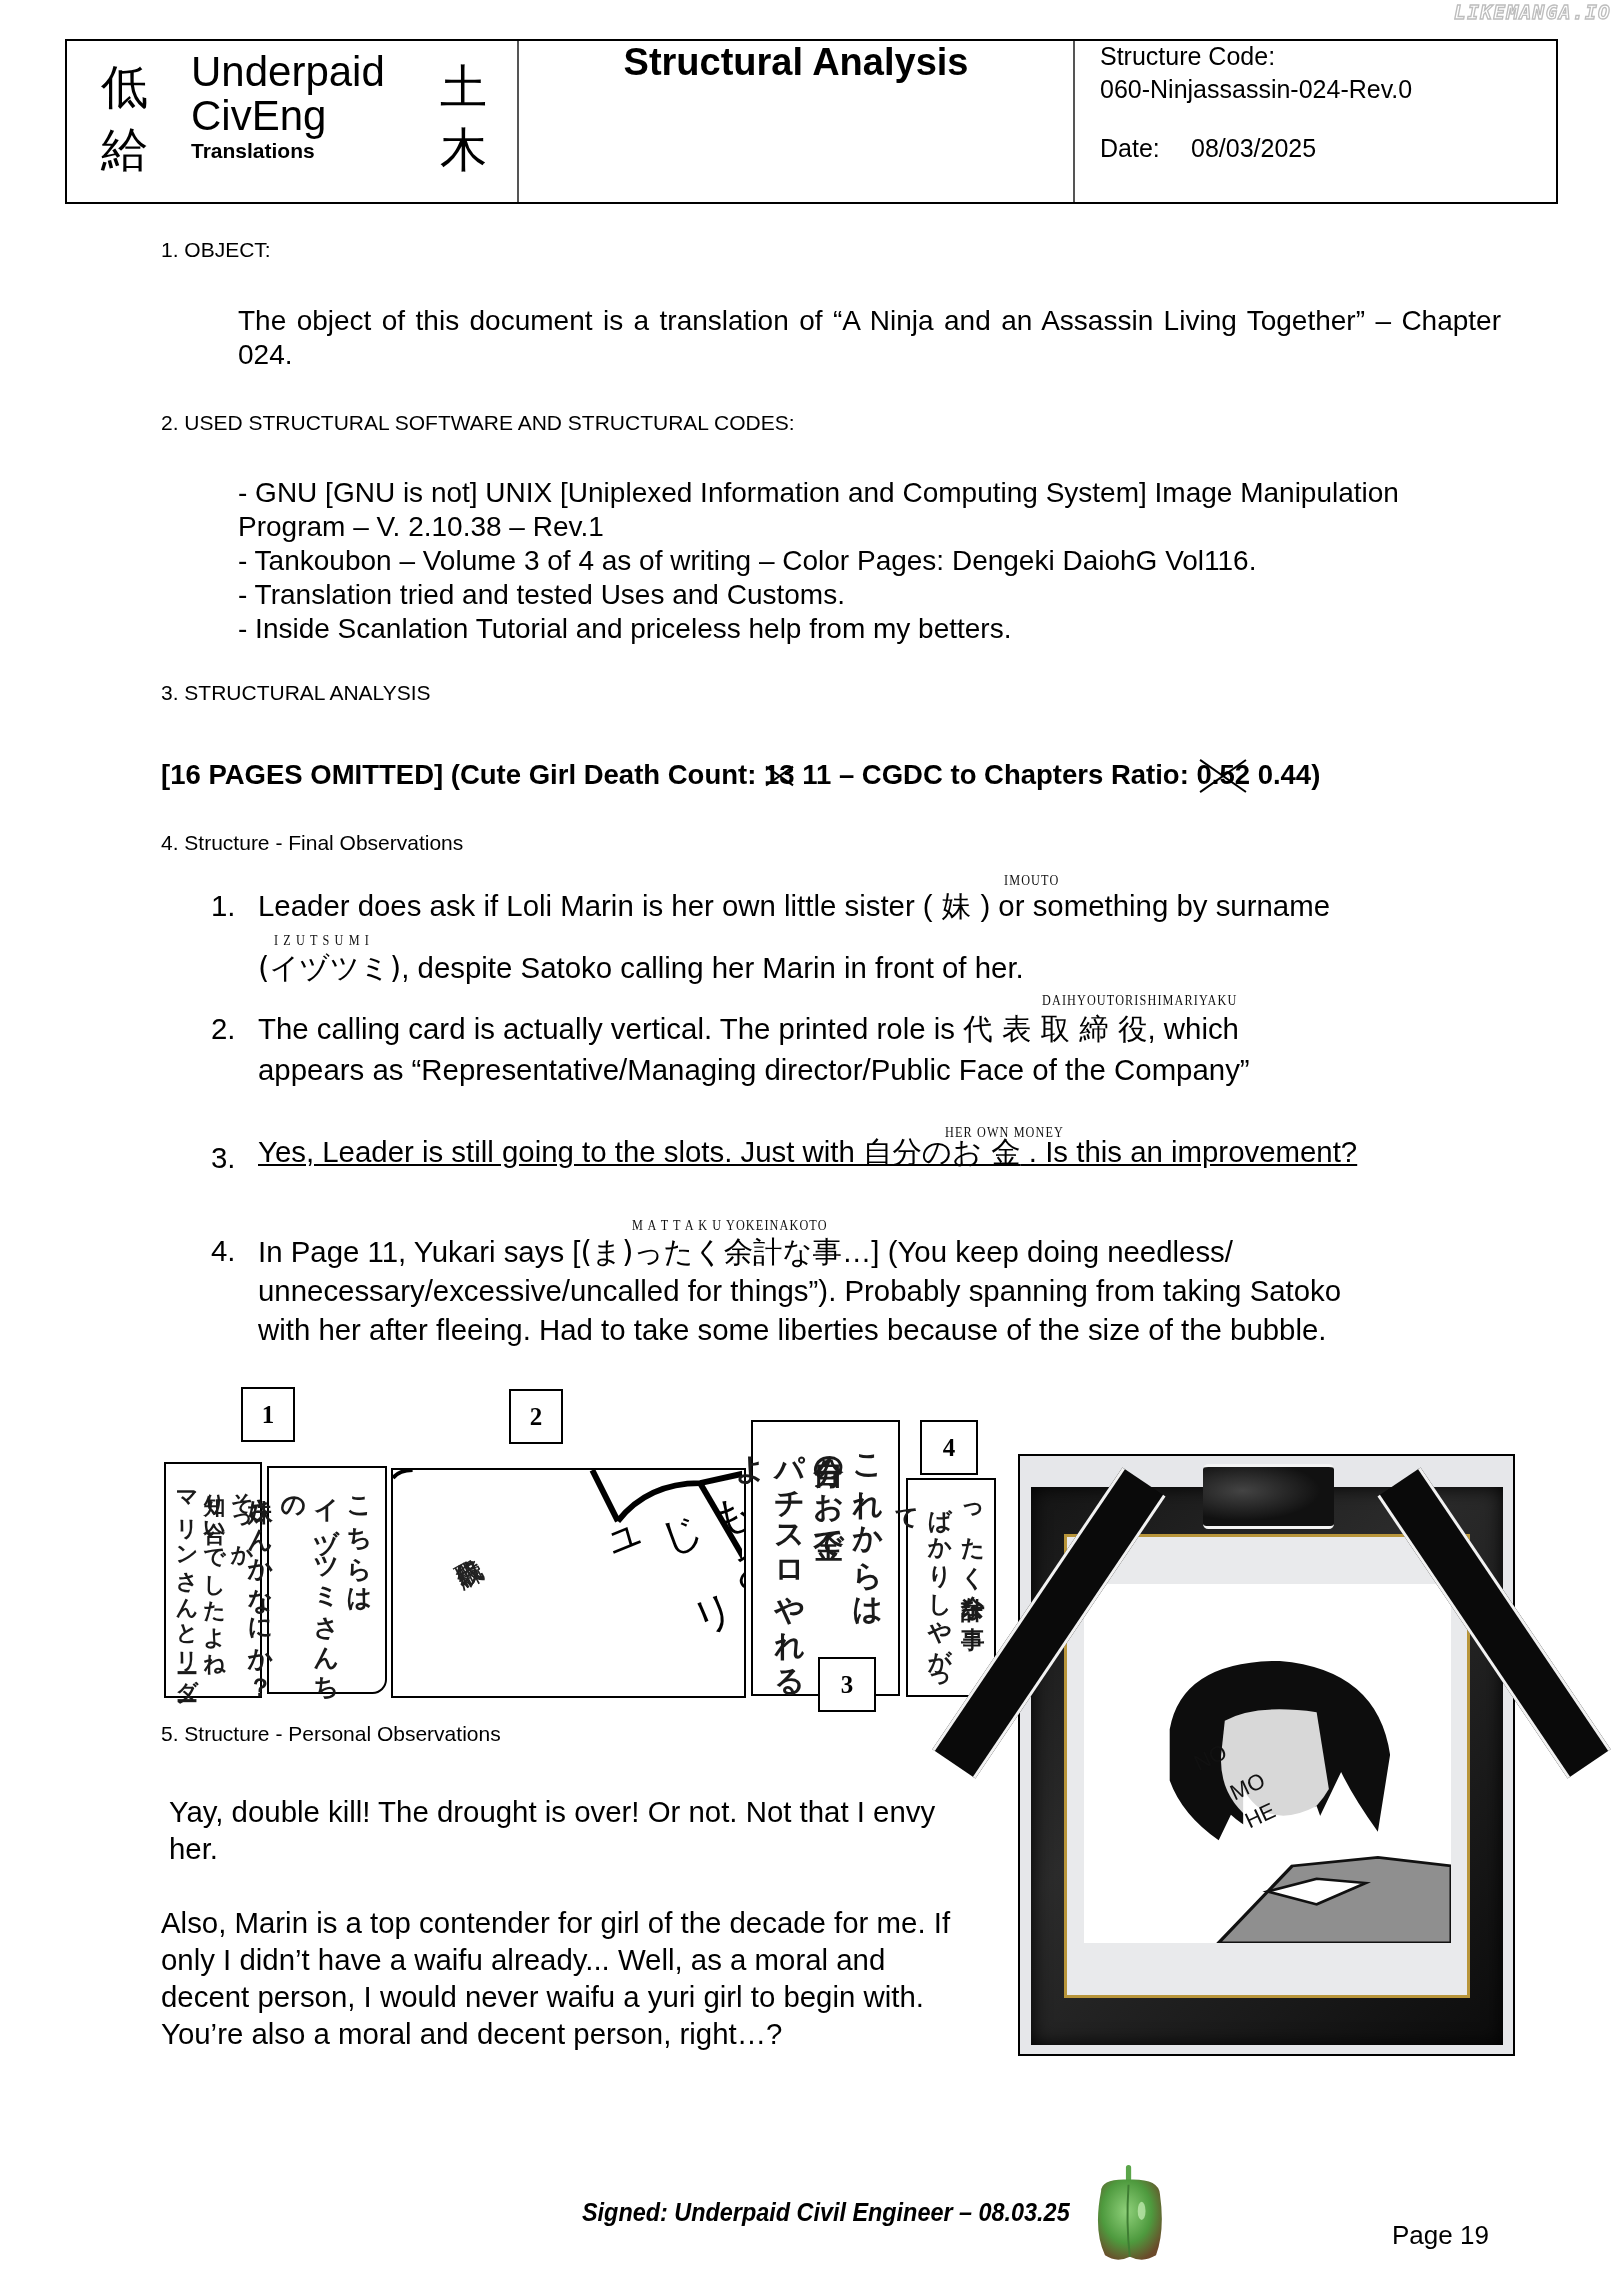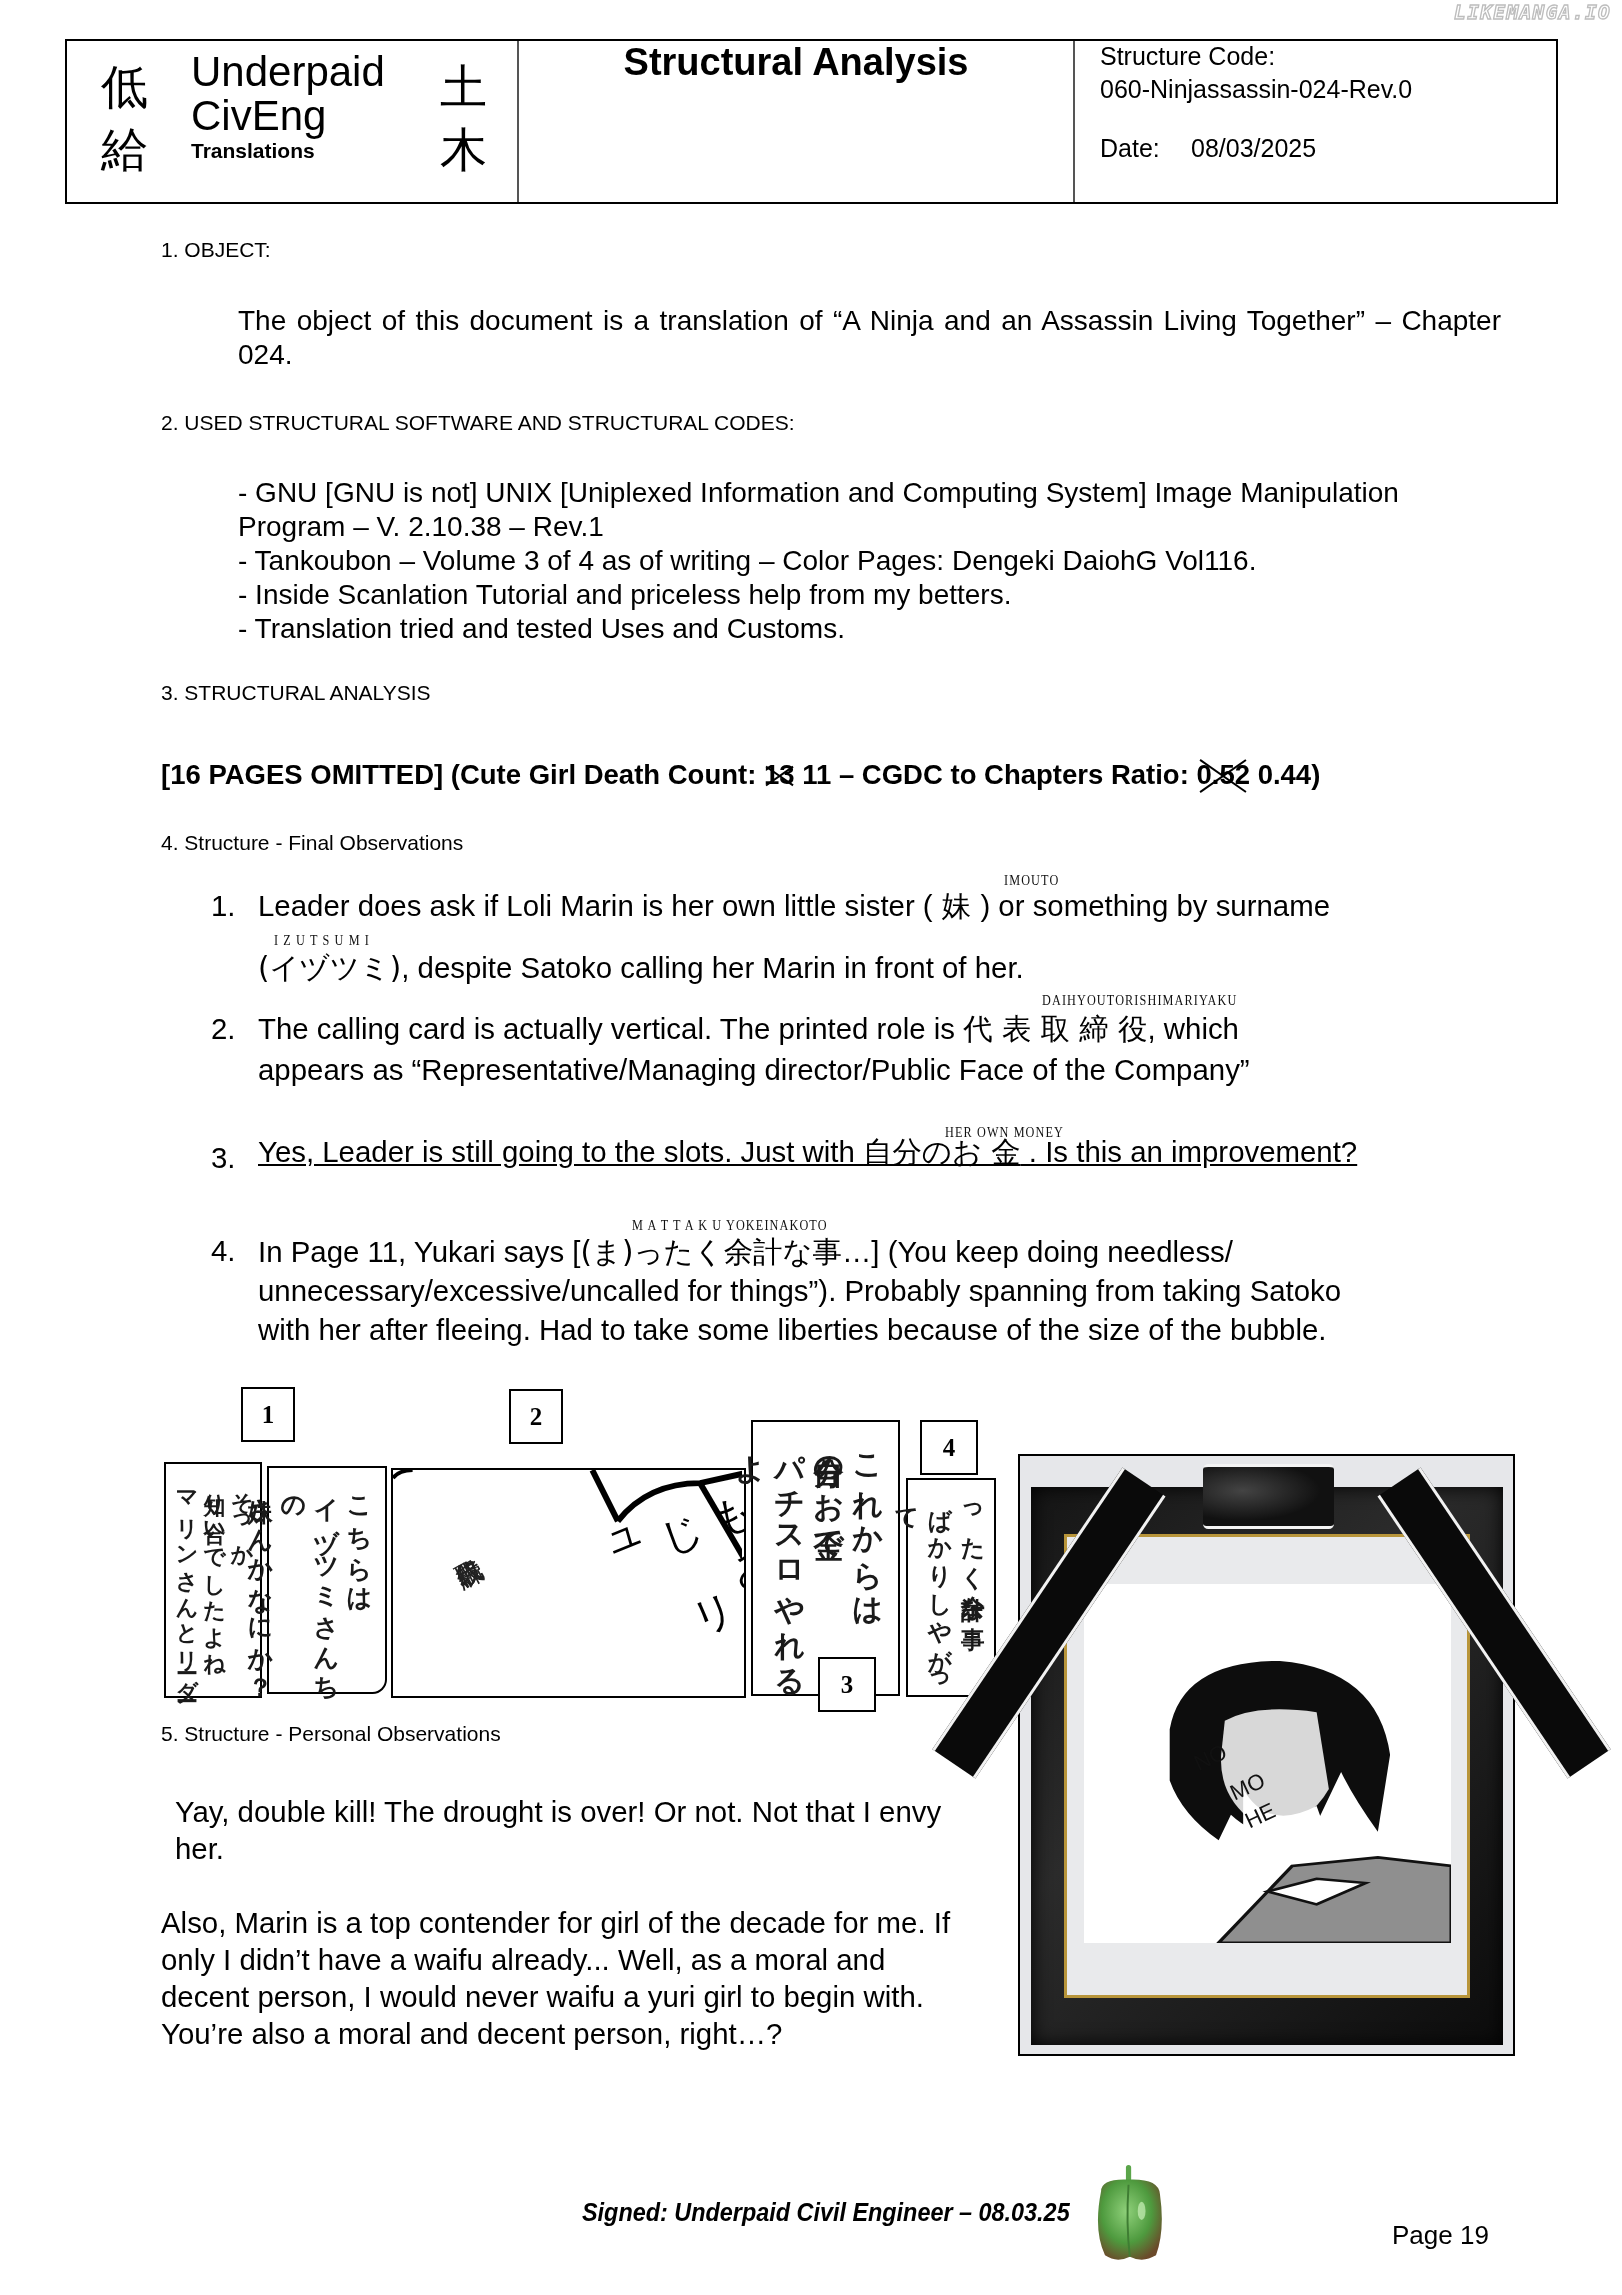--- a/index.html
+++ b/index.html
@@ -83,22 +83,22 @@
   </div>
 </div>
 
 <div class="abs h1" style="left:161px; top:238px;">1.   OBJECT:</div>
 <div class="abs para" style="left:238px; top:304px; width:1263px; text-align:justify;">The object of this document is a translation of “A Ninja and an Assassin Living Together” – Chapter 024.</div>
 
 <div class="abs h1" style="left:161px; top:411px;">2.   USED STRUCTURAL SOFTWARE AND STRUCTURAL CODES:</div>
 <div class="abs para" style="left:238px; top:476px; width:1263px;">
   <div>- GNU [GNU is not] UNIX [Uniplexed Information and Computing System] Image Manipulation Program – V. 2.10.38 – Rev.1</div>
   <div>- Tankoubon – Volume 3 of 4 as of writing – Color Pages: Dengeki DaiohG Vol116.</div>
+  <div>- Translation tried and tested Uses and Customs.</div>
   <div>- Inside Scanlation Tutorial and priceless help from my betters.</div>
-  <div>- Translation tried and tested Uses and Customs.</div>
 </div>
 
 <div class="abs h1" style="left:161px; top:681px;">3.   STRUCTURAL ANALYSIS</div>
 <div class="abs" style="left:161px; top:759px; font-weight:bold; font-size:27.5px; white-space:nowrap;">
   <span>[16 PAGES OMITTED] (Cute Girl Death Count: </span><span class="strike">13</span><span> 11 – CGDC to Chapters Ratio: </span><span class="strike">0.52</span><span> 0.44)</span>
 </div>
 
 <div class="abs h1" style="left:161px; top:831px;">4.  Structure - Final Observations</div>
 
 <span class="ruby-note" style="left:1004px; top:872px;">IMOUTO</span>
@@ -195,21 +195,21 @@
       </div>
     </div>
   </div>
   <div class="ribbon" style="left:98px; top:26px; transform:rotate(34deg); transform-origin:top center; height:340px;"></div>
   <div class="ribbon" style="left:353px; top:26px; transform:rotate(-34deg); transform-origin:top center; height:340px;"></div>
   <div class="bow" style="left:183px; top:7.9px;"></div>
 </div>
 
 <div class="abs h1" style="left:161px; top:1722px;">5.  Structure - Personal Observations</div>
 <div class="abs" style="left:161px; top:1793px; width:811px; font-size:29.4px; line-height:37px;">
-  <p style="margin:0 0 37px 14px;">Yay, double kill! The drought is over! Or not. Not that I envy her.</p>
+  <p style="margin:0 0 37px 8px;">Yay, double kill! The drought is over! Or not. Not that I envy her.</p>
   <p style="margin:0;">Also, Marin is a top contender for girl of the decade for me. If only I didn’t have a waifu already... Well, as a moral and decent person, I would never waifu a yuri girl to begin with. You’re also a moral and decent person, right…?</p>
 </div>
 
 <div class="abs signed">Signed: Underpaid Civil Engineer – 08.03.25</div>
 <svg class="abs" style="left:1088px; top:2165px;" width="85" height="97" viewBox="0 0 130 148">
   <defs>
     <radialGradient id="pg" cx="45%" cy="40%" r="65%">
       <stop offset="0%" stop-color="#8fd07a"></stop>
       <stop offset="60%" stop-color="#4e9a3e"></stop>
       <stop offset="100%" stop-color="#6b4a2a"></stop>

